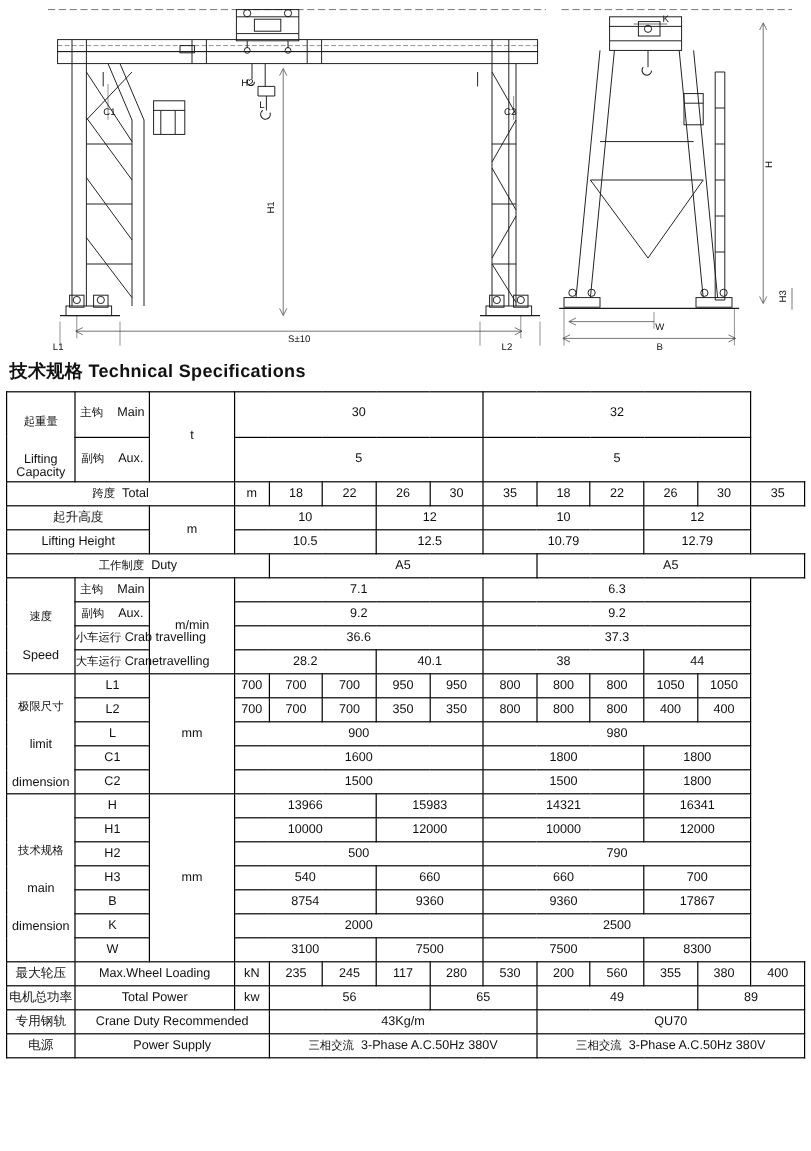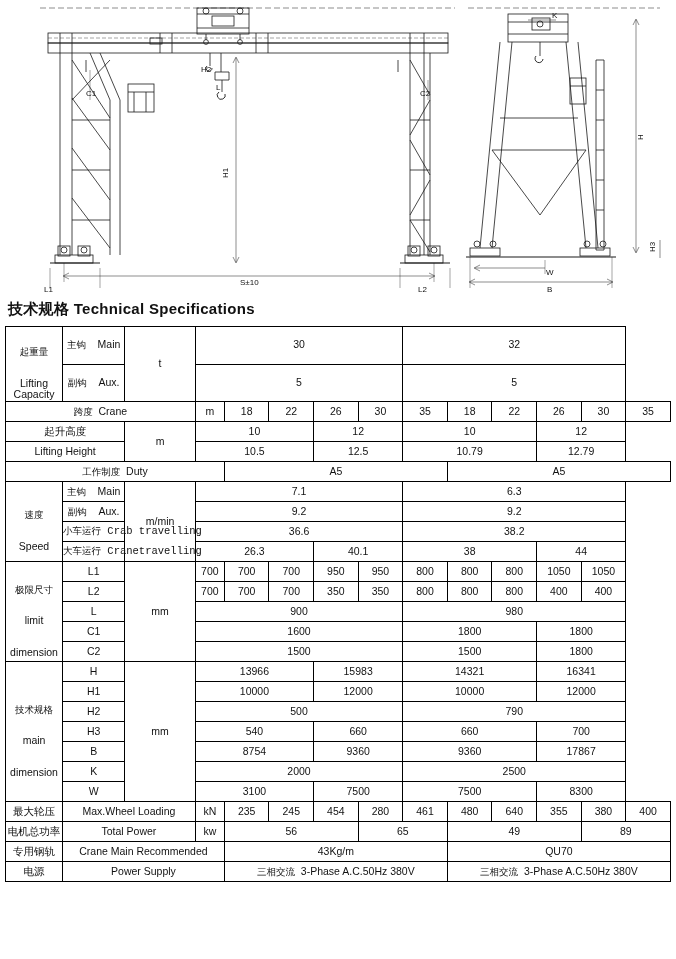--- a/index.html
+++ b/index.html
@@ -38,21 +38,21 @@
     vertical-align:middle;
     padding:0;
     height:19px;
     line-height:1.12;
     font-size:10.5px;
   }
   td.lab{font-size:10px;}
   td.small{font-size:9.5px;}
   .cn{font-size:9.5px;}
   .two-line span{display:block;margin-top:20px;}
-  .nowrap{white-space:nowrap;font-family:Liberation Mono, monospace;}
+  .nowrap{white-space:nowrap;}
 </style>
 </head>
 <body>
 
 <div class="page">
 
   <div class="drawing">
     <svg width="676" height="300" viewBox="0 0 676 300">
       <g stroke="#1a1a1a" fill="none" stroke-width="0.8">
 
@@ -268,21 +268,21 @@
           <span class="cn">副钩</span>&nbsp;&nbsp;&nbsp;
           <span>Aux.</span>
         </td>
         <td colspan="5">5</td>
         <td colspan="5">5</td>
       </tr>
 
       <tr>
         <td colspan="3">
           <span class="cn">跨度</span>&nbsp;
-          <span>Crane</span>
+          <span>Total</span>
         </td>
         <td>m</td>
         <td>18</td>
         <td>22</td>
         <td>26</td>
         <td>30</td>
         <td>35</td>
         <td>18</td>
         <td>22</td>
         <td>26</td>
@@ -335,28 +335,28 @@
         </td>
         <td colspan="5">9.2</td>
         <td colspan="5">9.2</td>
       </tr>
       <tr>
         <td class="small nowrap">
           <span class="cn">小车运行</span>
           <span>Crab travelling</span>
         </td>
         <td colspan="5">36.6</td>
-        <td colspan="5">38.2</td>
+        <td colspan="5">37.3</td>
       </tr>
       <tr>
         <td class="small nowrap">
           <span class="cn">大车运行</span>
           <span>Cranetravelling</span>
         </td>
-        <td colspan="3">26.3</td>
+        <td colspan="3">28.2</td>
         <td colspan="2">40.1</td>
         <td colspan="3">38</td>
         <td colspan="2">44</td>
       </tr>
 
       <tr>
         <td rowspan="5" class="two-line">
           <span class="cn">极限尺寸</span>
           <span>limit</span>
           <span class="small">dimension</span>
@@ -456,43 +456,43 @@
         <td colspan="3">7500</td>
         <td colspan="2">8300</td>
       </tr>
 
       <tr>
         <td class="cn">最大轮压</td>
         <td colspan="2" class="small">Max.Wheel Loading</td>
         <td>kN</td>
         <td>235</td>
         <td>245</td>
-        <td>454</td>
+        <td>117</td>
         <td>280</td>
-        <td>461</td>
-        <td>480</td>
-        <td>640</td>
+        <td>530</td>
+        <td>200</td>
+        <td>560</td>
         <td>355</td>
         <td>380</td>
         <td>400</td>
       </tr>
 
       <tr>
         <td class="cn">电机总功率</td>
         <td colspan="2">Total Power</td>
         <td>kw</td>
         <td colspan="3">56</td>
         <td colspan="2">65</td>
         <td colspan="3">49</td>
         <td colspan="2">89</td>
       </tr>
 
       <tr>
         <td class="cn">专用钢轨</td>
-        <td colspan="3" class="small">Crane Main Recommended</td>
+        <td colspan="3" class="small">Crane Duty Recommended</td>
         <td colspan="5">43Kg/m</td>
         <td colspan="5">QU70</td>
       </tr>
 
       <tr>
         <td class="cn">电源</td>
         <td colspan="3">Power Supply</td>
         <td colspan="5" class="small">
           <span class="cn">三相交流</span>&nbsp;
           <span>3-Phase A.C.50Hz 380V</span>

